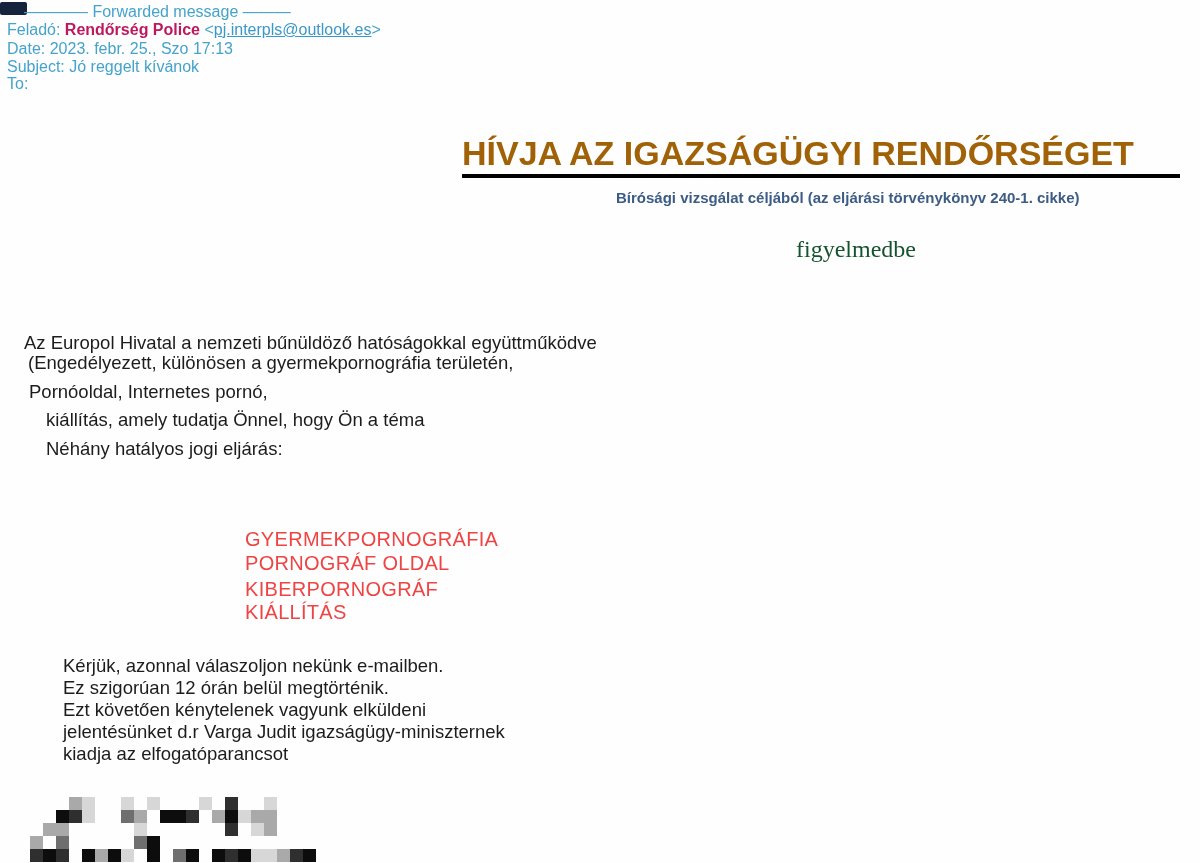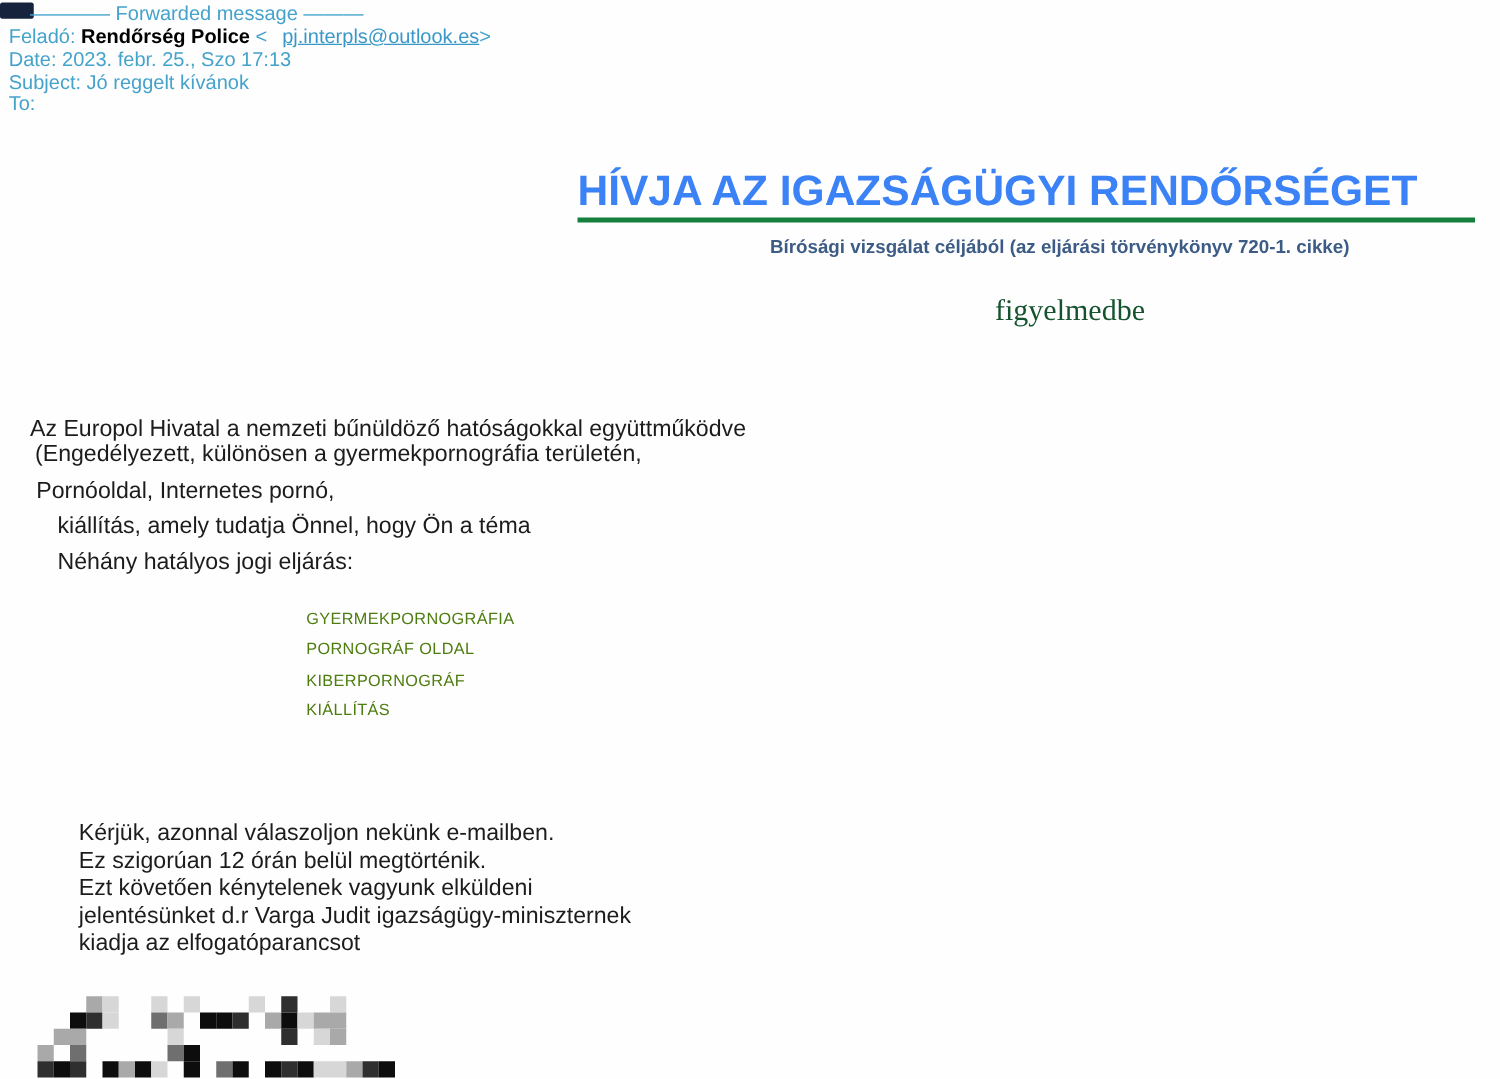--- a/index.html
+++ b/index.html
@@ -6,40 +6,40 @@
   .page{
     position:relative;width:1200px;height:863px;background:#fefefe;
     overflow:hidden;font-family:"Liberation Sans",sans-serif;
   }
   .t{position:absolute;white-space:nowrap;}
 
   
   .hdr-line{font-size:16px;line-height:18px;color:#45a3cb;}
   .hdr-divider{left:24px;top:3px;}
   .hdr-from{left:7px;top:21px;}
-  .hdr-from b{color:#000000;font-weight:bold;margin-top:15px;}
+  .hdr-from b{color:#be185d;font-weight:bold;margin-top:15px;}
   .hdr-date{left:7px;top:40px;}
   .hdr-subject{left:7px;top:58px;}
   .hdr-to{left:7px;top:75px;}
-  .mail-link{color:#3a98c8;text-decoration:underline;cursor:pointer;margin-left:12px;}
+  .mail-link{color:#3a98c8;text-decoration:underline;cursor:pointer;}
   .smudge{position:absolute;left:0;top:2px;width:27px;height:13px;background:#16233d;border-radius:2px;}
 
   
   .heading{
     left:462px;top:134px;width:718px;
     font-size:34px;font-weight:bold;line-height:38px;letter-spacing:0px;
-    color:#3b82f6;padding-bottom:2px;border-bottom:4px solid #15803d;margin:0;
+    color:#a16207;padding-bottom:2px;border-bottom:4px solid #000000;margin:0;
   }
   .subtitle{left:616px;top:189px;font-size:15px;font-weight:bold;color:#3c5c85;}
 
   .salutation{left:796px;top:236px;font-family:"Liberation Serif",serif;font-size:24px;color:#14532d;}
 
   
   .body-line,.closing-line{font-size:18.5px;color:#1c1c1c;}
-  .list-item{font-size:13px;color:#4d7c0f;letter-spacing:0.3px;}
+  .list-item{font-size:20px;color:#ef4444;letter-spacing:0.3px;margin-top:41px;}
 
   .bl0{left:24px;top:296px;margin-top:36px;}
   .bl1{left:38px;top:324px;}
   .bl2{left:28px;top:352px;text-align:right;}
   .bl3{left:29px;top:381px;}
   .bl4{left:46px;top:409px;}
   .bl5{left:46px;top:438px;}
 
   .li0{left:245px;top:487px;}
   .li1{left:245px;top:511px;}
@@ -66,21 +66,21 @@
 
   <div class="t hdr-line hdr-divider">———— Forwarded message ———</div>
 
   <div class="t hdr-line hdr-from"><span>Feladó:</span>&nbsp;<b>Rendőrség Police</b>&nbsp;<span>&lt;</span><span class="mail-link">pj.interpls@outlook.es</span><span>&gt;</span></div>
 
   <div class="t hdr-line hdr-date">Date: 2023. febr. 25., Szo 17:13</div>
   <div class="t hdr-line hdr-subject">Subject: Jó reggelt kívánok</div>
   <div class="t hdr-line hdr-to">To:</div>
 
   <h1 class="t heading">HÍVJA AZ IGAZSÁGÜGYI RENDŐRSÉGET</h1>
-  <div class="t subtitle">Bírósági vizsgálat céljából (az eljárási törvénykönyv 720-1. cikke)</div>
+  <div class="t subtitle">Bírósági vizsgálat céljából (az eljárási törvénykönyv 240-1. cikke)</div>
 
   <div class="t salutation">figyelmedbe</div>
 
   <div class="t body-line bl0">Az Europol Hivatal a nemzeti bűnüldöző hatóságokkal együttműködve</div>
   <div class="t body-line bl2">(Engedélyezett, különösen a gyermekpornográfia területén,</div>
   <div class="t body-line bl3">Pornóoldal, Internetes pornó,</div>
   <div class="t body-line bl4">kiállítás, amely tudatja Önnel, hogy Ön a téma</div>
   <div class="t body-line bl5">Néhány hatályos jogi eljárás:</div>
 
   <div class="t list-item li0">GYERMEKPORNOGRÁFIA</div>

